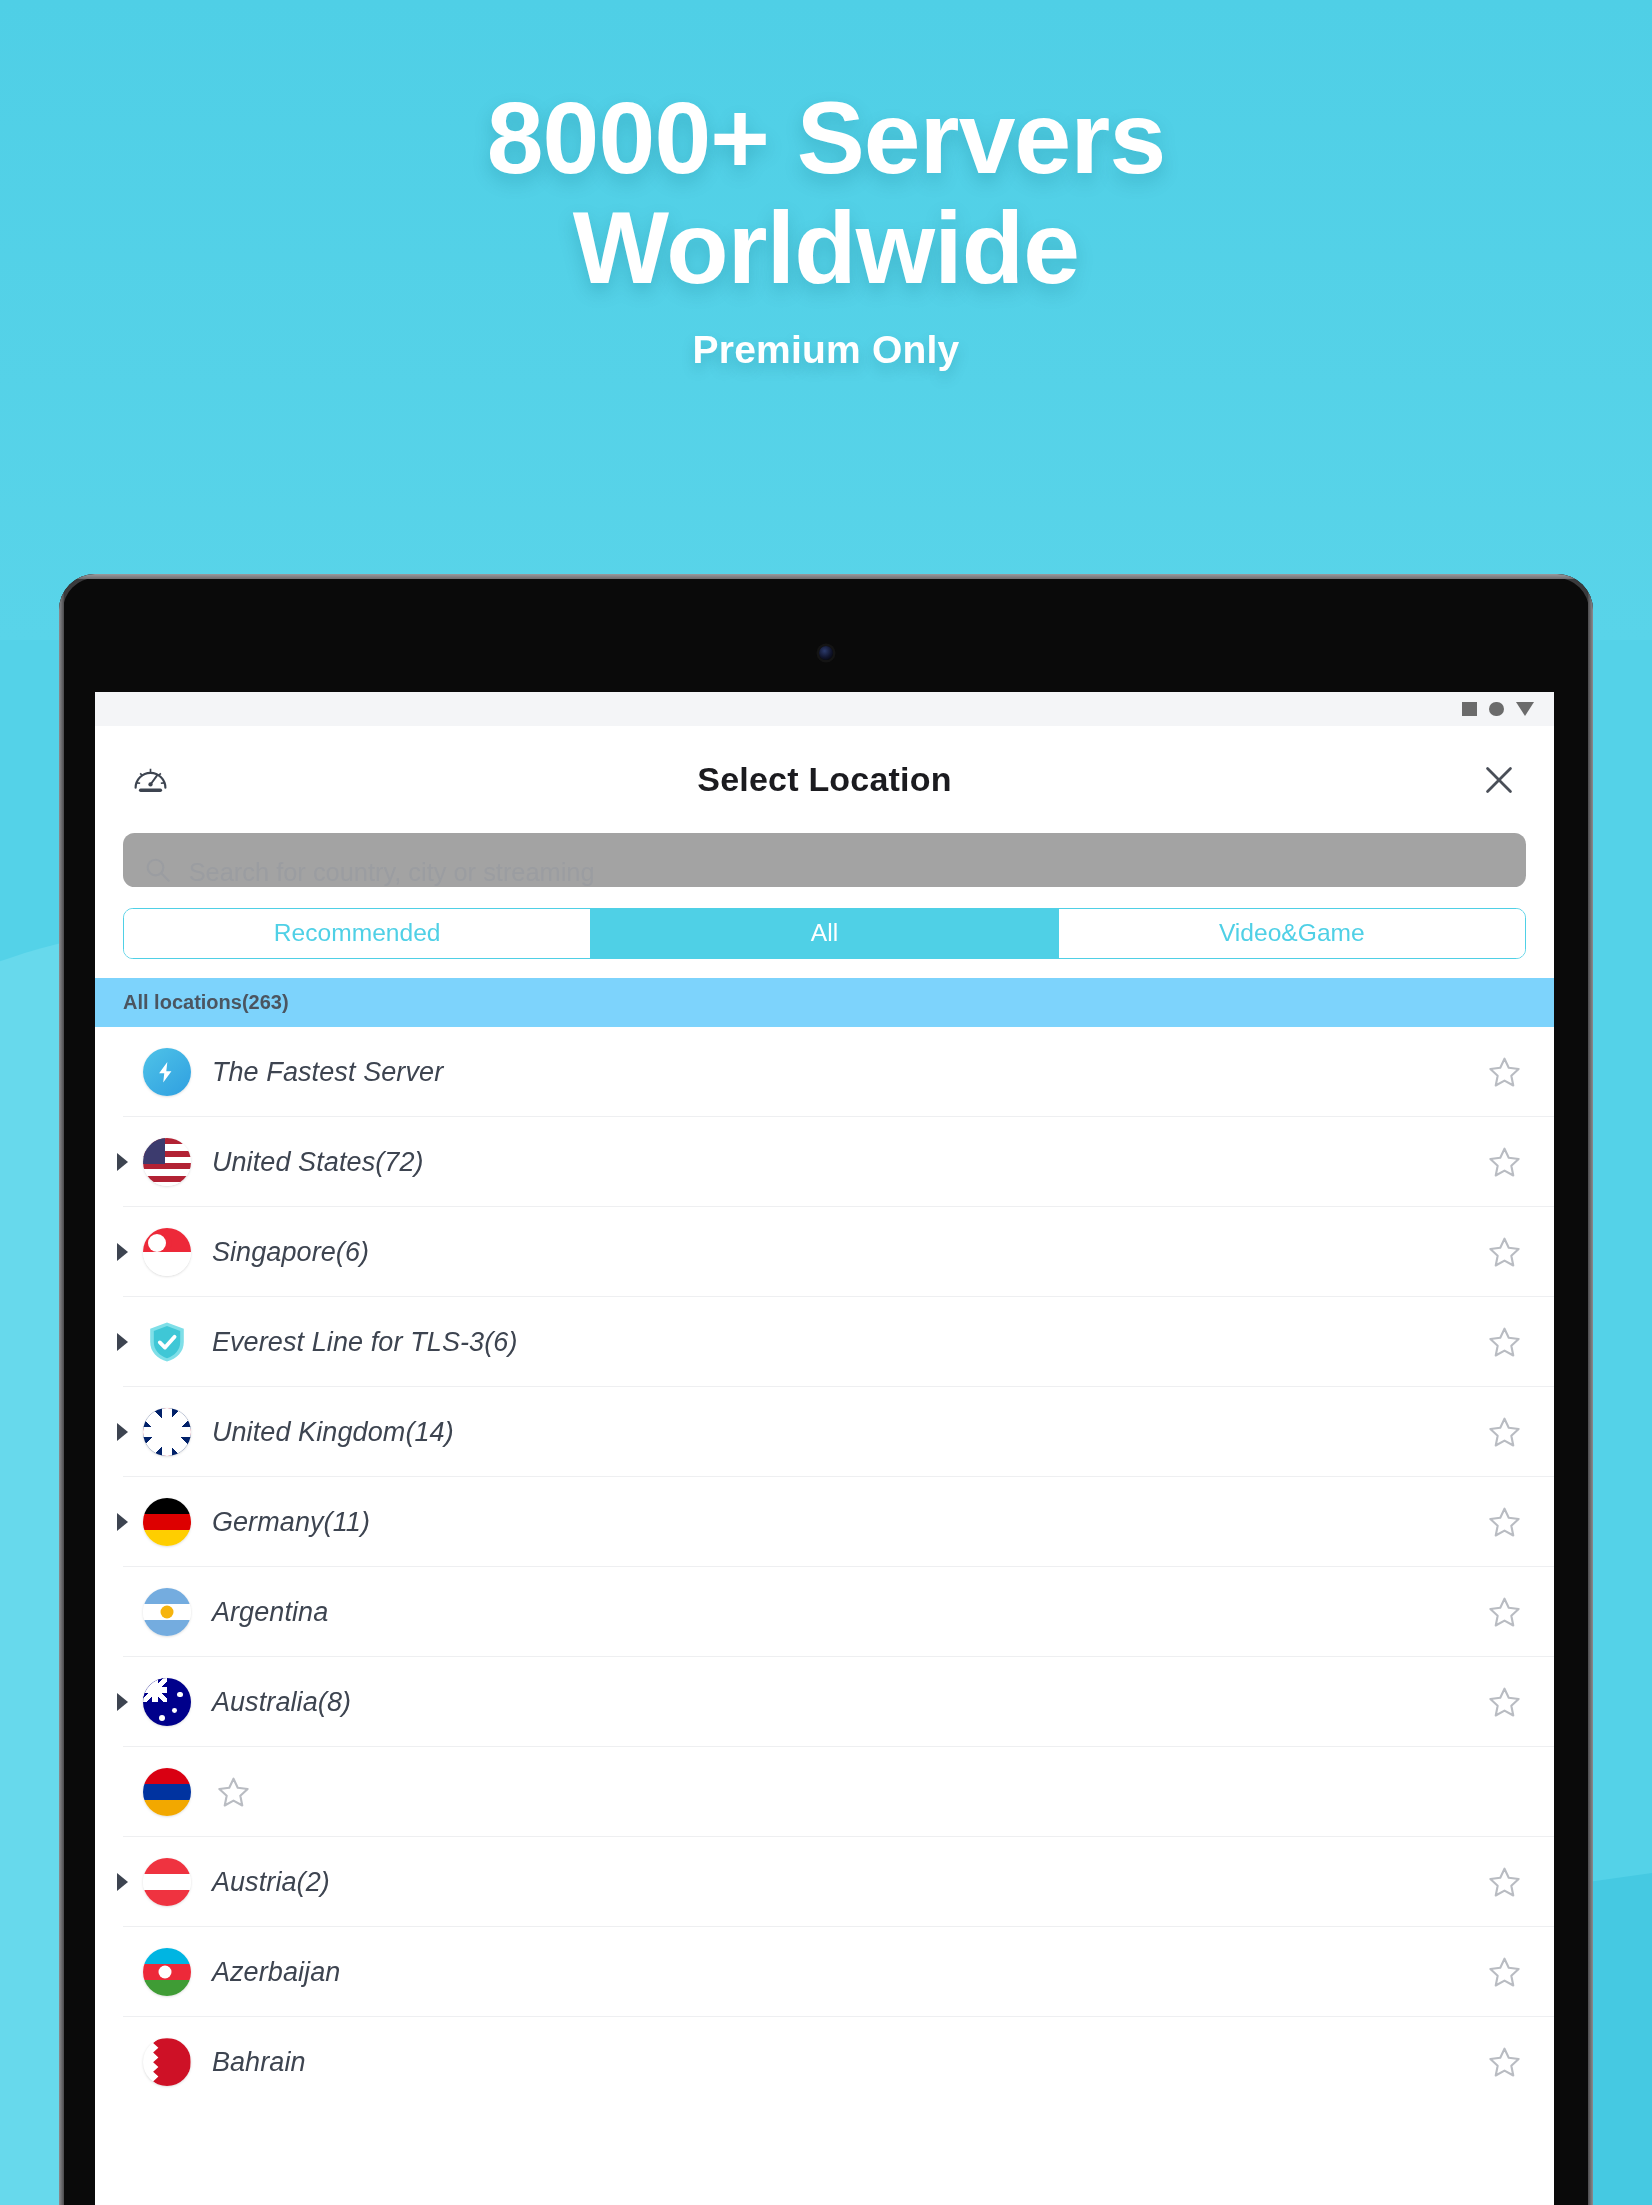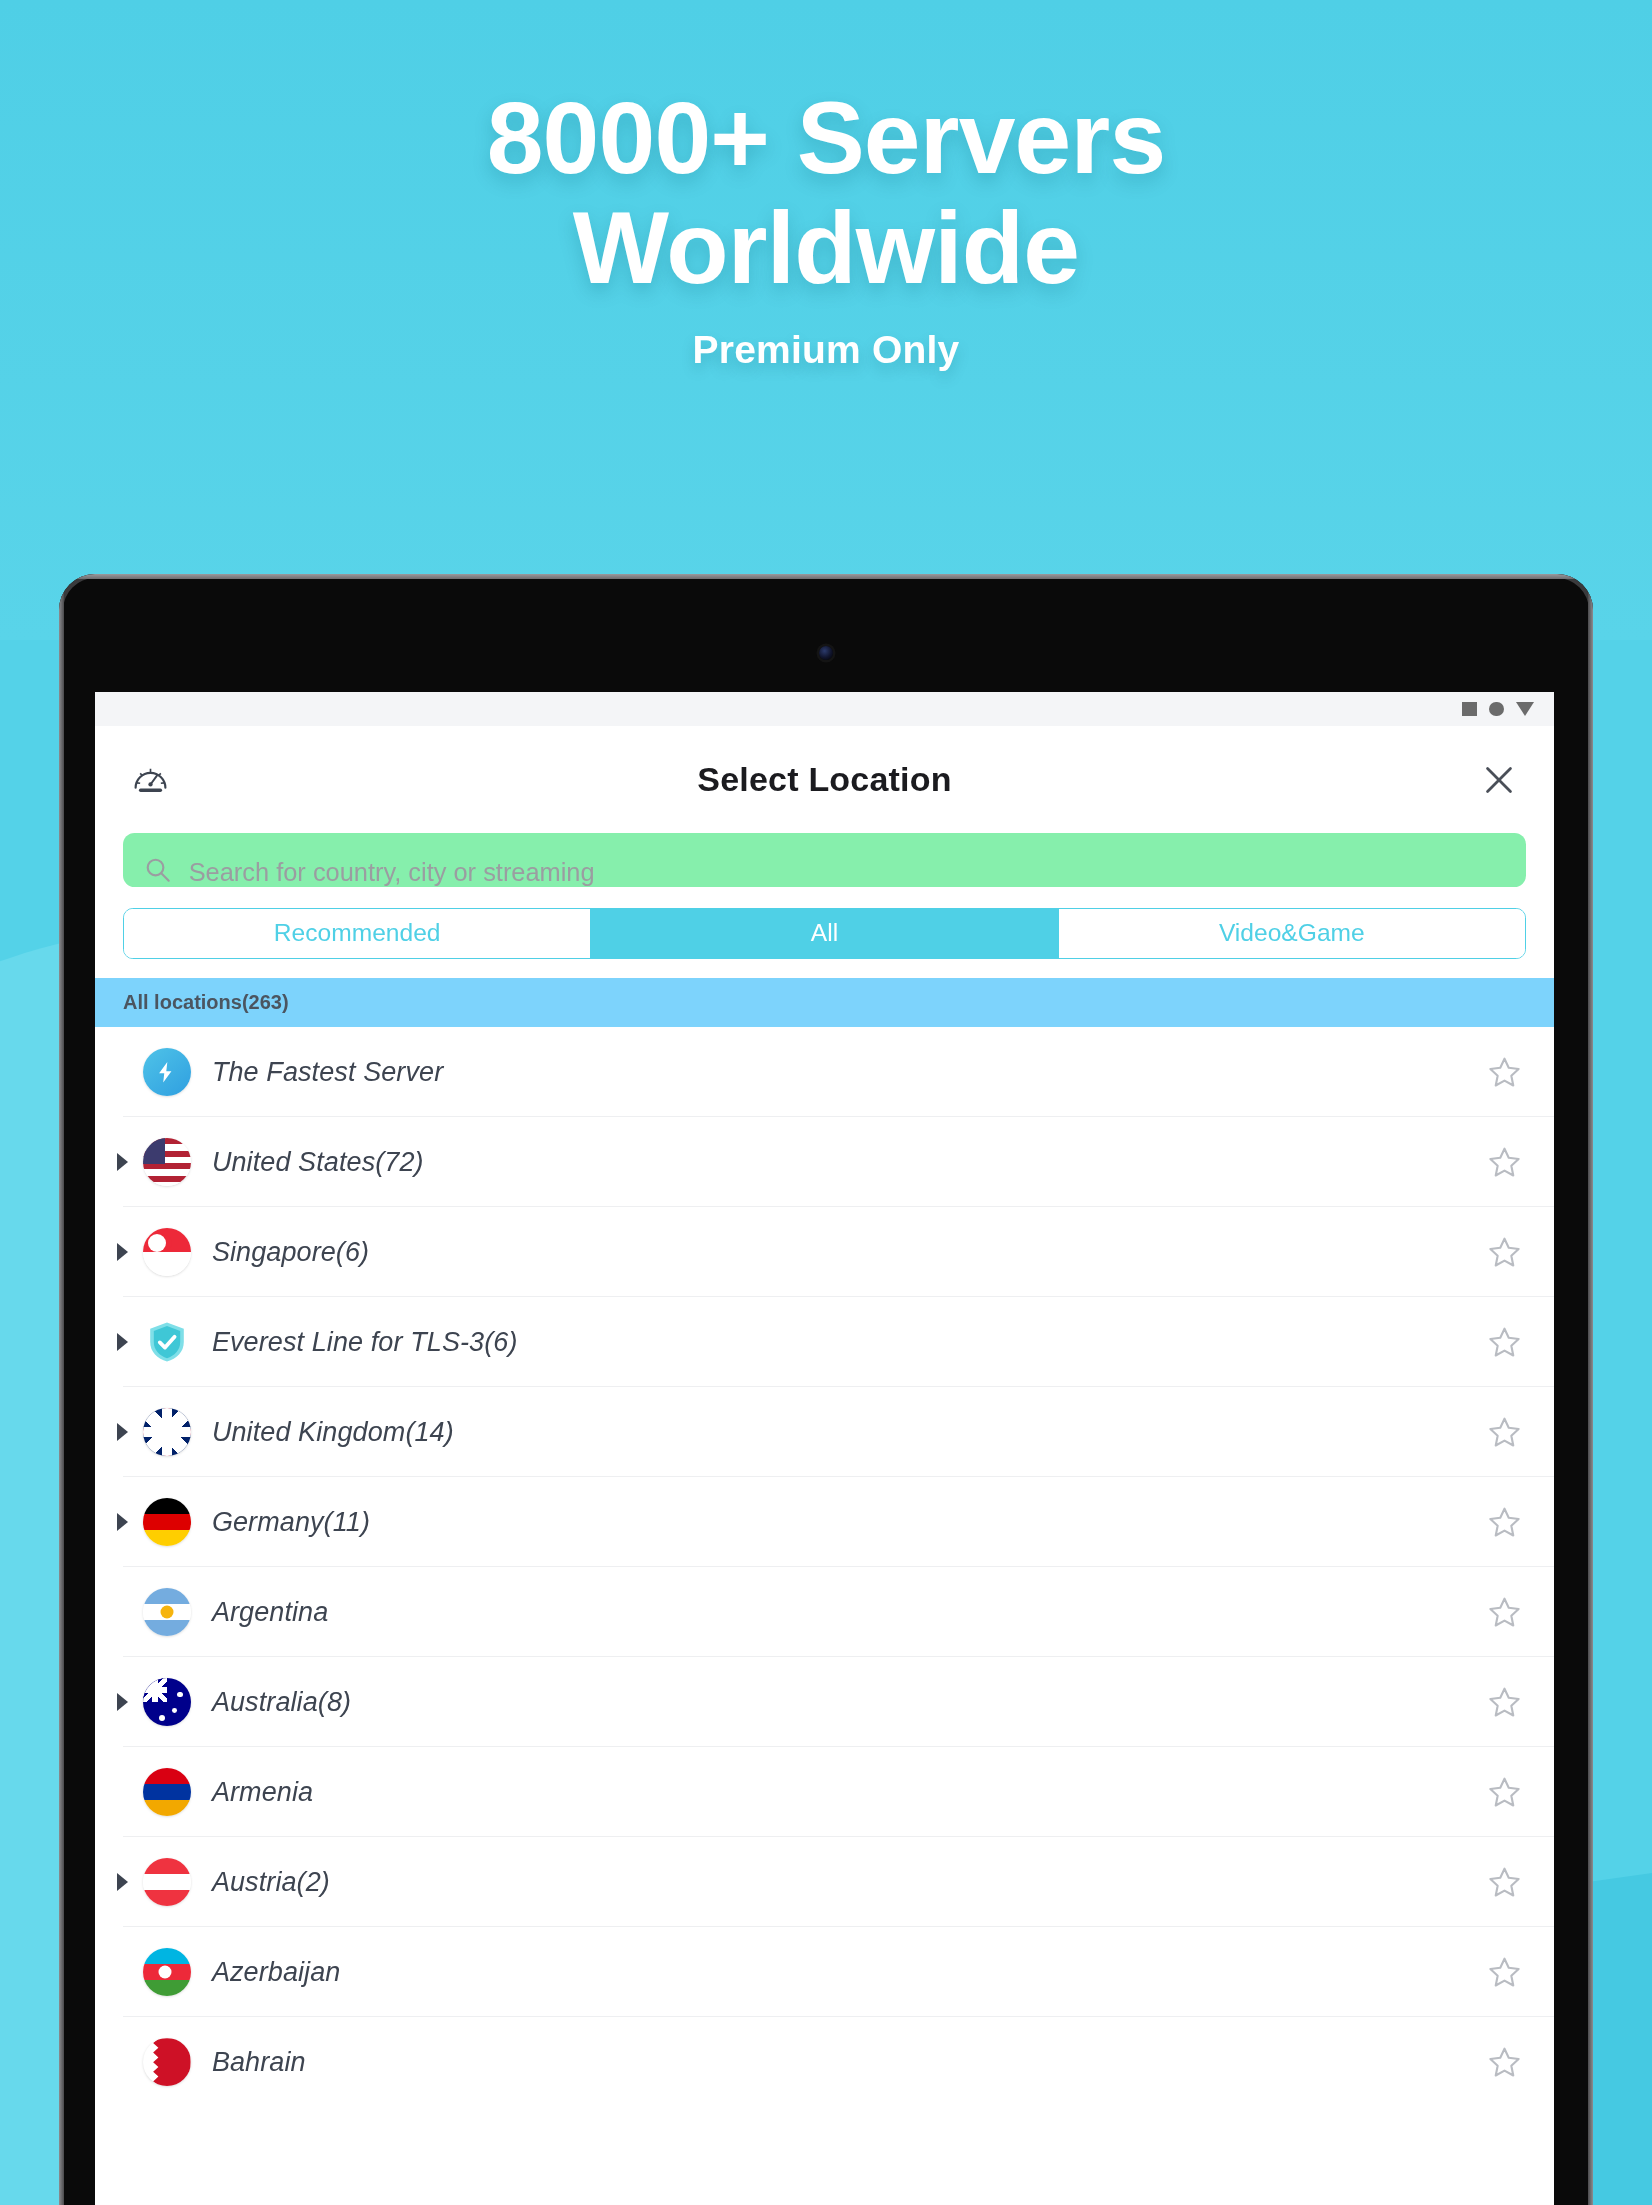--- a/index.html
+++ b/index.html
@@ -128,21 +128,21 @@
     flex: 1; text-align: center;
     font-size: 34px; font-weight: 700; color: #1b1b1f;
     letter-spacing: 0.2px;
   }
   .hdr-close { width: 51px; height: 51px; display: flex; align-items: center; justify-content: center; }
 
   
   .search-wrap { padding: 0 28px 0 28px; }
   .search-box {
     height: 54px;
-    background: #86efac;
+    background: #a3a3a3;
     border-radius: 11.5px;
     display: flex; align-items: flex-end;
     padding: 0 21.3px;
     gap: 16.4px;
   }
   .search-input {
     border: none; outline: none; background: transparent;
     font-family: "Liberation Sans", sans-serif;
     font-size: 25.4px; color: #3a3a3a; width: 100%;
   }
@@ -471,21 +471,20 @@
         <div class="star">
           <svg width="39" height="39" viewBox="0 0 24 24" fill="none">
               <path d="M12 3.5 l2.6 5.6 6.1.7-4.5 4.2 1.2 6-5.4-3-5.4 3 1.2-6L3.3 9.8l6.1-.7z" stroke="#b9bcc2" stroke-width="1.3" stroke-linejoin="round"></path>
             </svg>
         </div>
       </div>
 
       <div class="row">
         <div class="caret empty"></div>
         <div class="flag f-am"></div>
-        <div class="row-label">Armenia</div>
         <div class="star">
           <svg width="39" height="39" viewBox="0 0 24 24" fill="none">
               <path d="M12 3.5 l2.6 5.6 6.1.7-4.5 4.2 1.2 6-5.4-3-5.4 3 1.2-6L3.3 9.8l6.1-.7z" stroke="#b9bcc2" stroke-width="1.3" stroke-linejoin="round"></path>
             </svg>
         </div>
       </div>
 
       <div class="row">
         <div class="caret">
             <div class="caret-glyph"></div>

